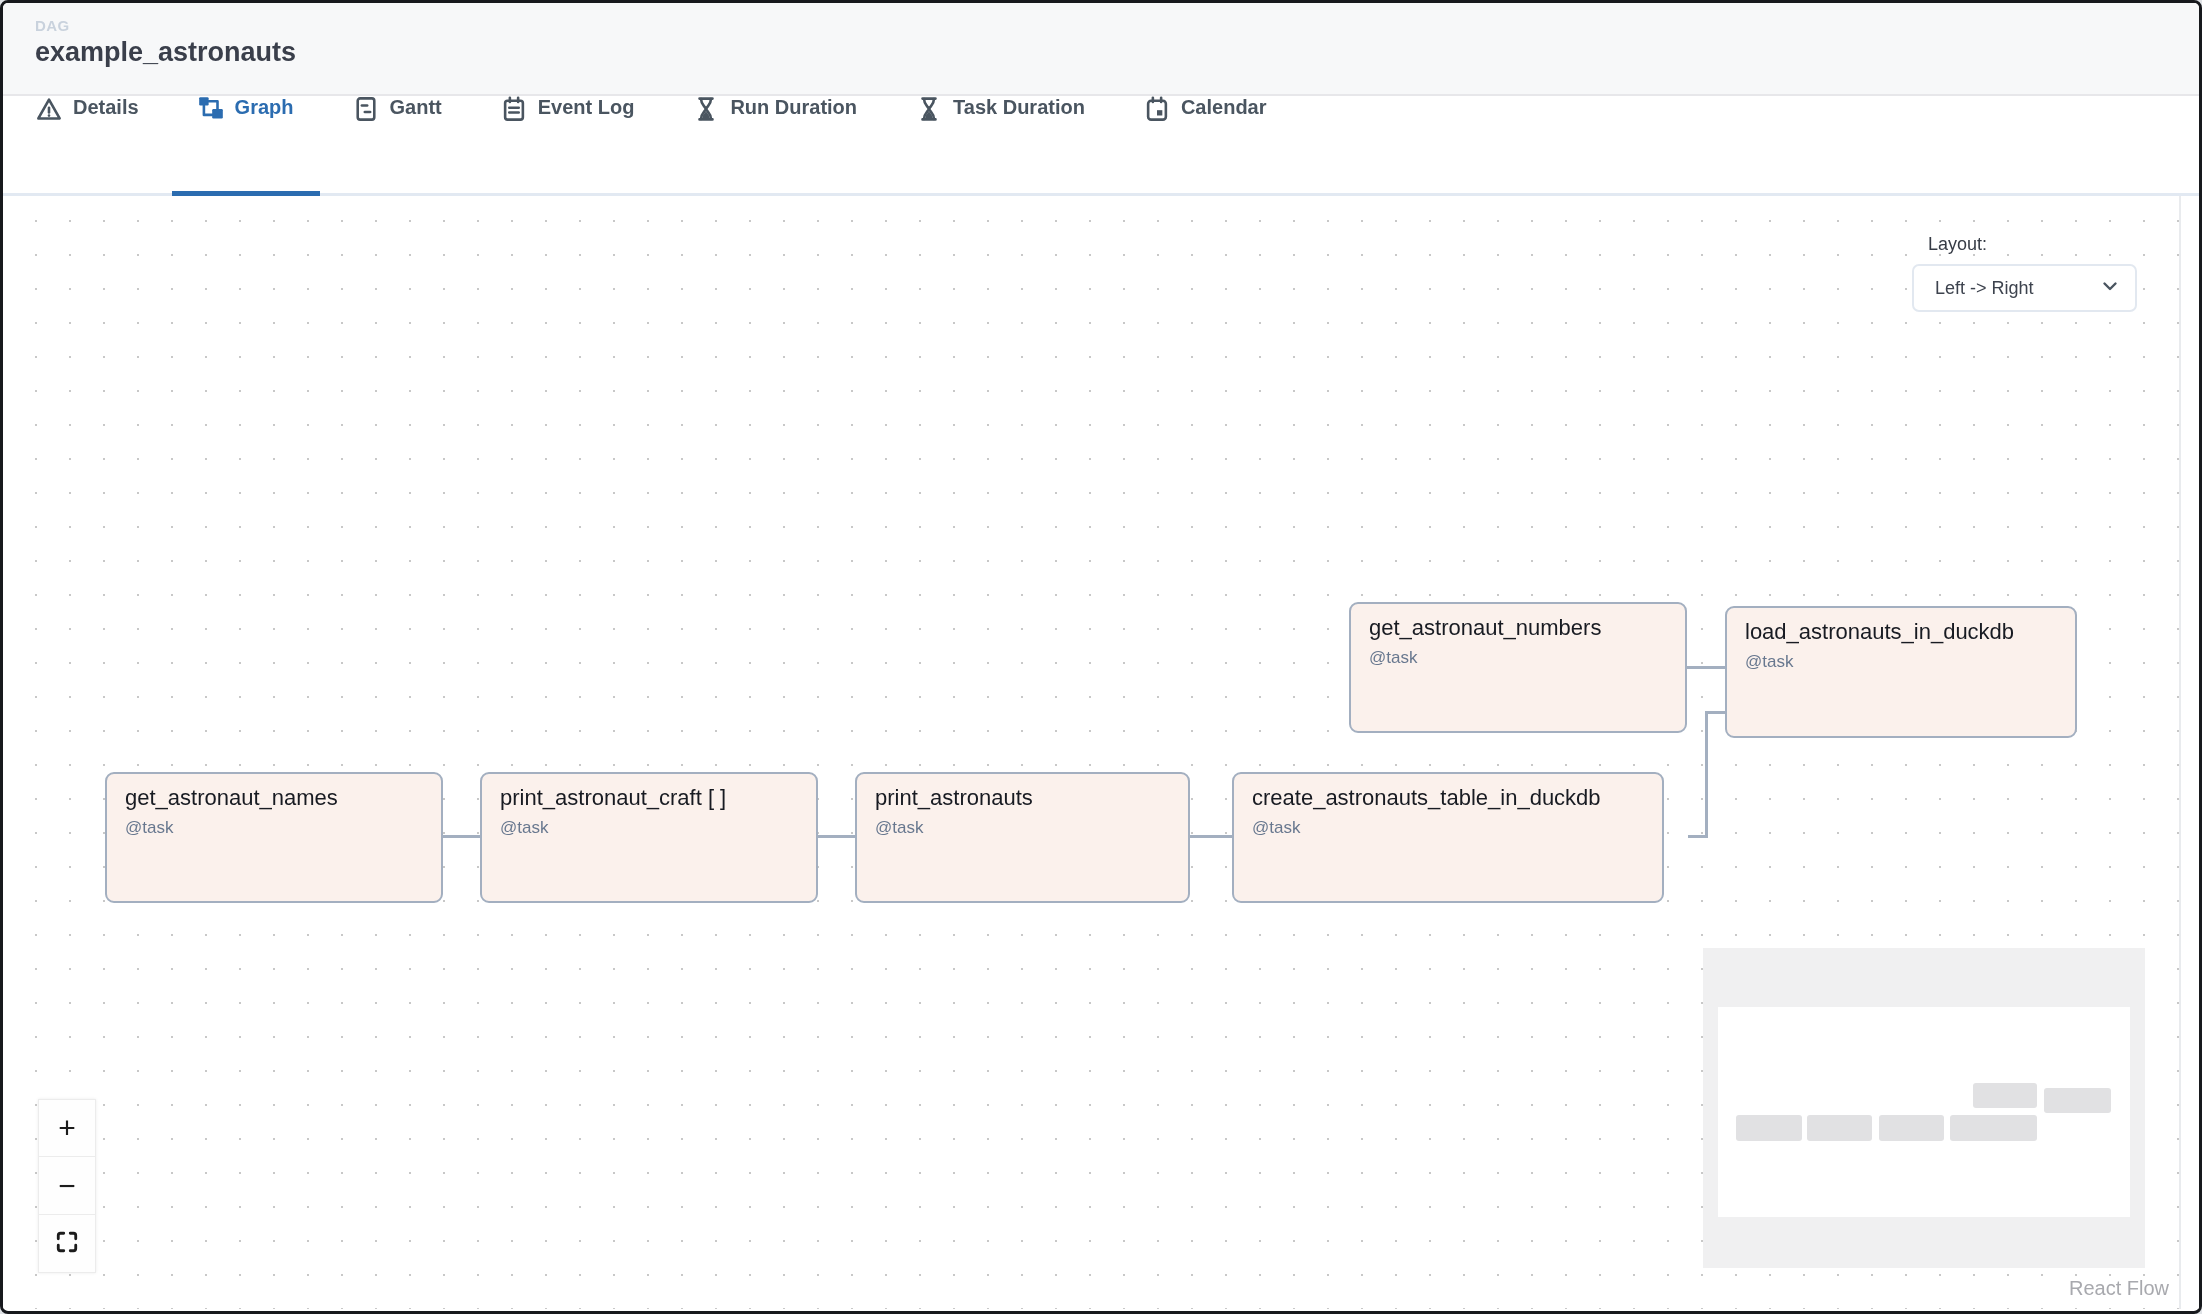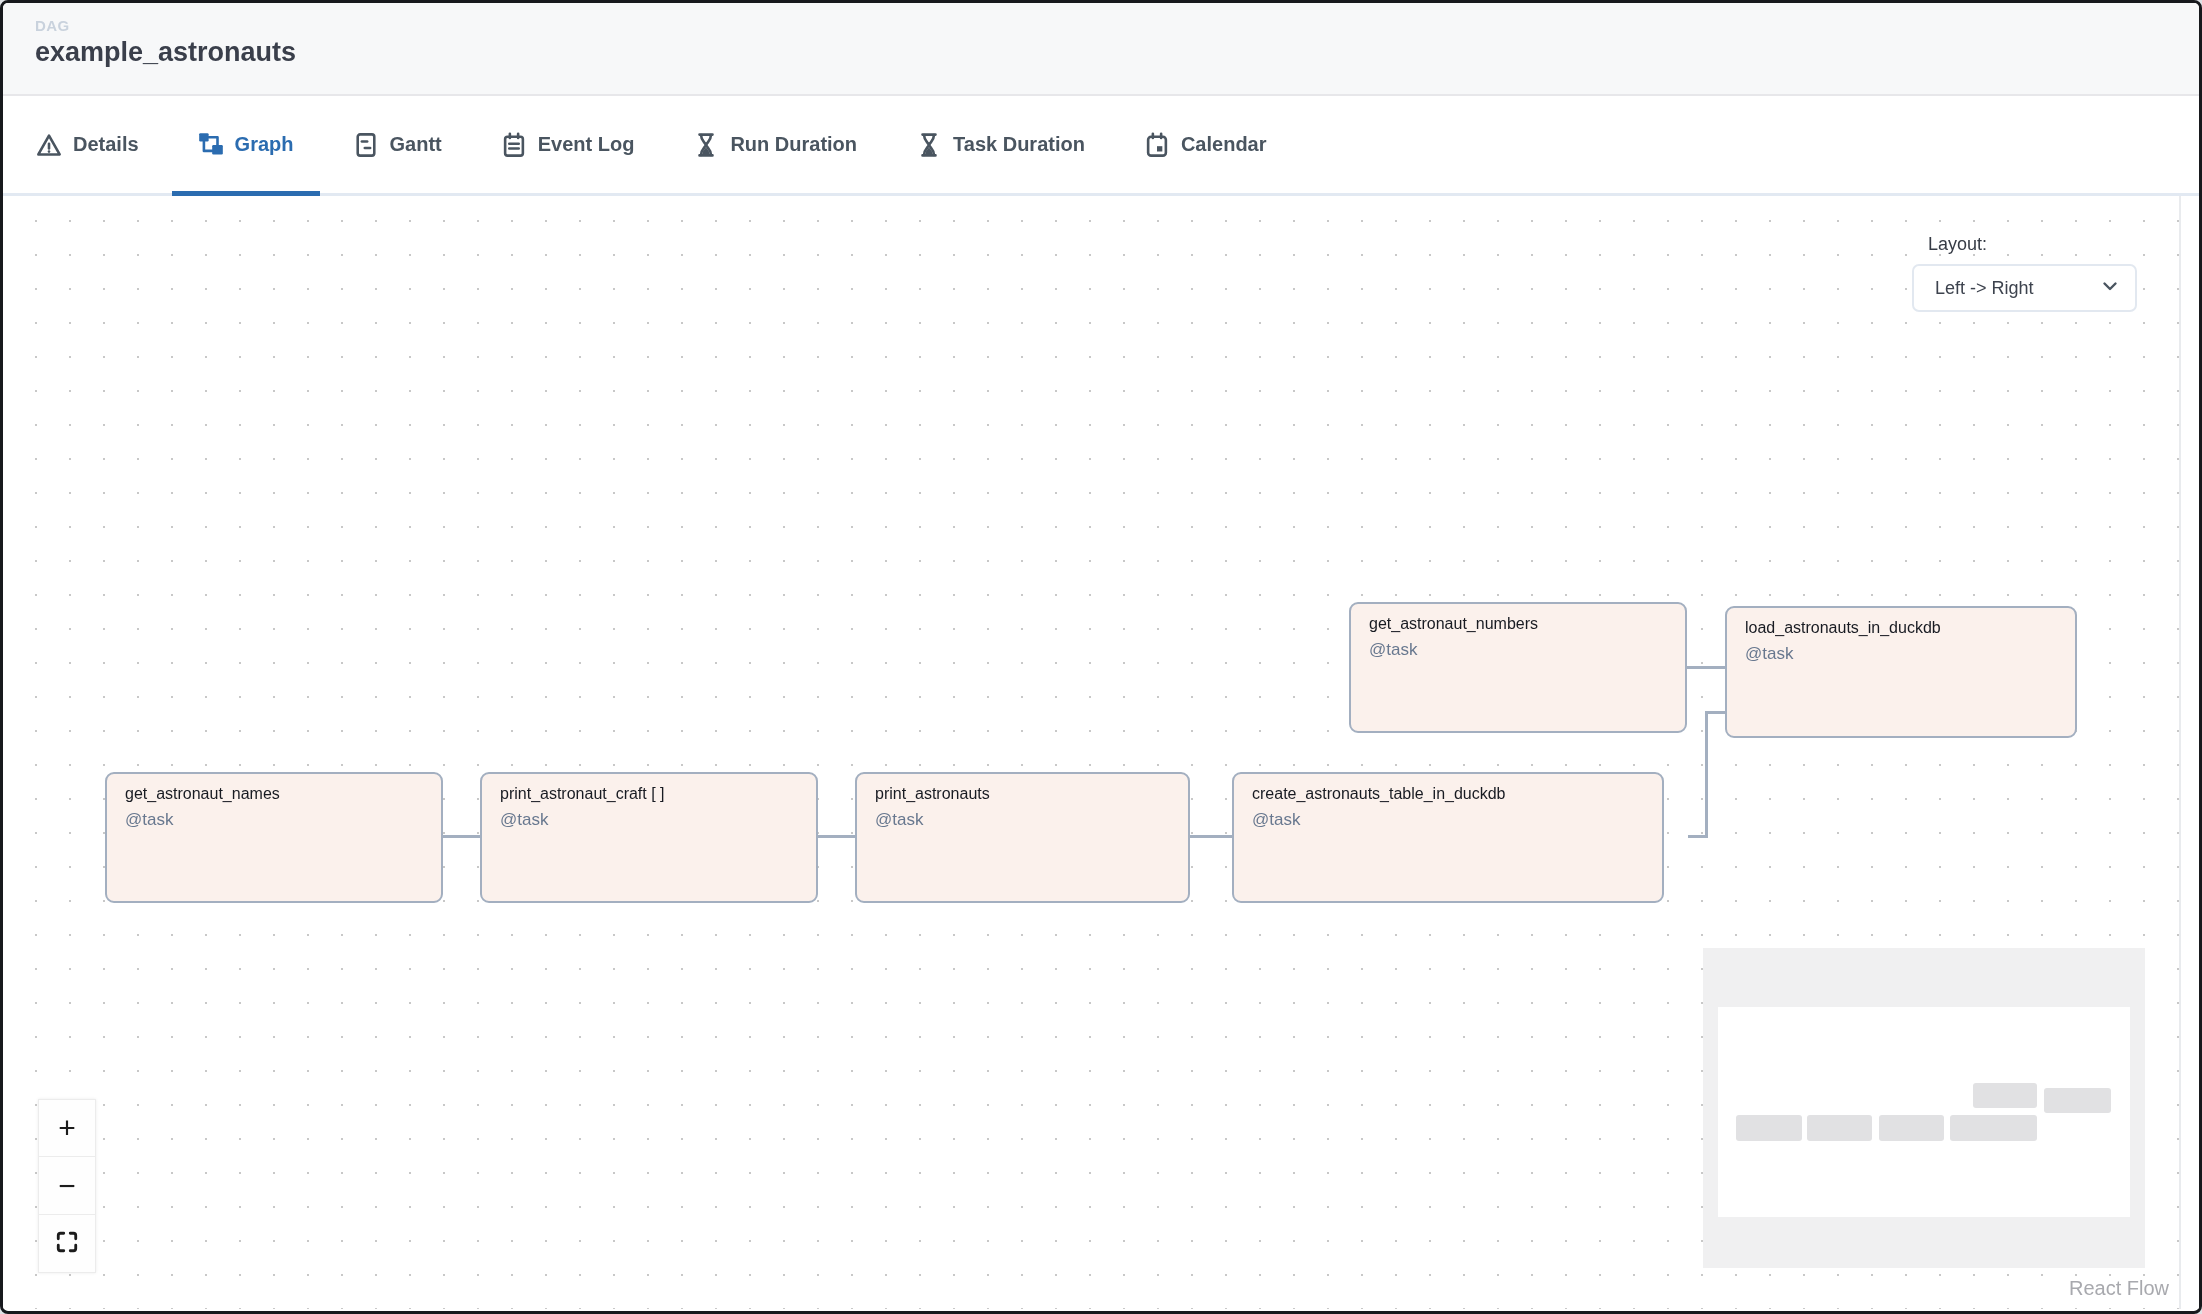--- a/index.html
+++ b/index.html
@@ -15,21 +15,21 @@
     padding:14px 0 0 32px;
   }
   .kicker{font-size:15px;font-weight:bold;color:#c9d2dd;letter-spacing:.4px;}
   .dag-title{font-size:27px;font-weight:bold;color:#3a3f4b;margin-top:3px;}
   
   .tabbar{
     height:100px;background:#fff;border-bottom:3px solid #e2e9f2;
     display:flex;align-items:stretch;padding-left:7px;
   }
   .tab{
-    position:relative;display:flex;align-items:center;gap:11px;
+    position:relative;display:flex;gap:11px;
     padding:0 26px;margin-right:7px;font-size:20px;font-weight:bold;color:#4a5560;
     white-space:nowrap;cursor:pointer;
   }
   .tab svg{display:block;}
   .tab .stroked{stroke:#4a5560;fill:none;stroke-width:2.2;stroke-linecap:round;stroke-linejoin:round;}
   .tab .filled{fill:#4a5560;stroke:none;}
   .tab.active{color:#2b6cb0;}
   .tab.active .stroked{stroke:#2b6cb0;}
   .tab.active .filled{fill:#2b6cb0;}
   .tab.active::after{
@@ -52,21 +52,21 @@
     margin-top:9px;width:225px;height:48px;background:#fff;
     border:2px solid #e2e8f0;border-radius:7px;display:flex;align-items:center;
     padding:0 14px 0 21px;font-size:18px;color:#3d434e;cursor:pointer;
   }
   .layout-select .val{flex:1;}
   
   .node{
     position:absolute;background:#fbf1ec;border:2.5px solid #a3afc0;border-radius:9px;
     padding:11px 18px;z-index:3;cursor:pointer;
   }
-  .node .ntitle{font-size:16px;color:#181b22;}
+  .node .ntitle{font-size:22px;color:#181b22;}
   .node .ndec{font-size:17px;color:#68788f;margin-top:7px;}
   .edge{position:absolute;background:#a3afc0;z-index:1;}
   
   .controls{
     position:absolute;left:35px;top:903px;width:58px;z-index:10;
     box-shadow:0 0 3px rgba(0,0,0,.08);
   }
   .ctrl-btn{
     width:58px;height:58px;background:#fefefe;border:1px solid #ececec;border-top:none;
     display:flex;align-items:center;justify-content:center;cursor:pointer;

